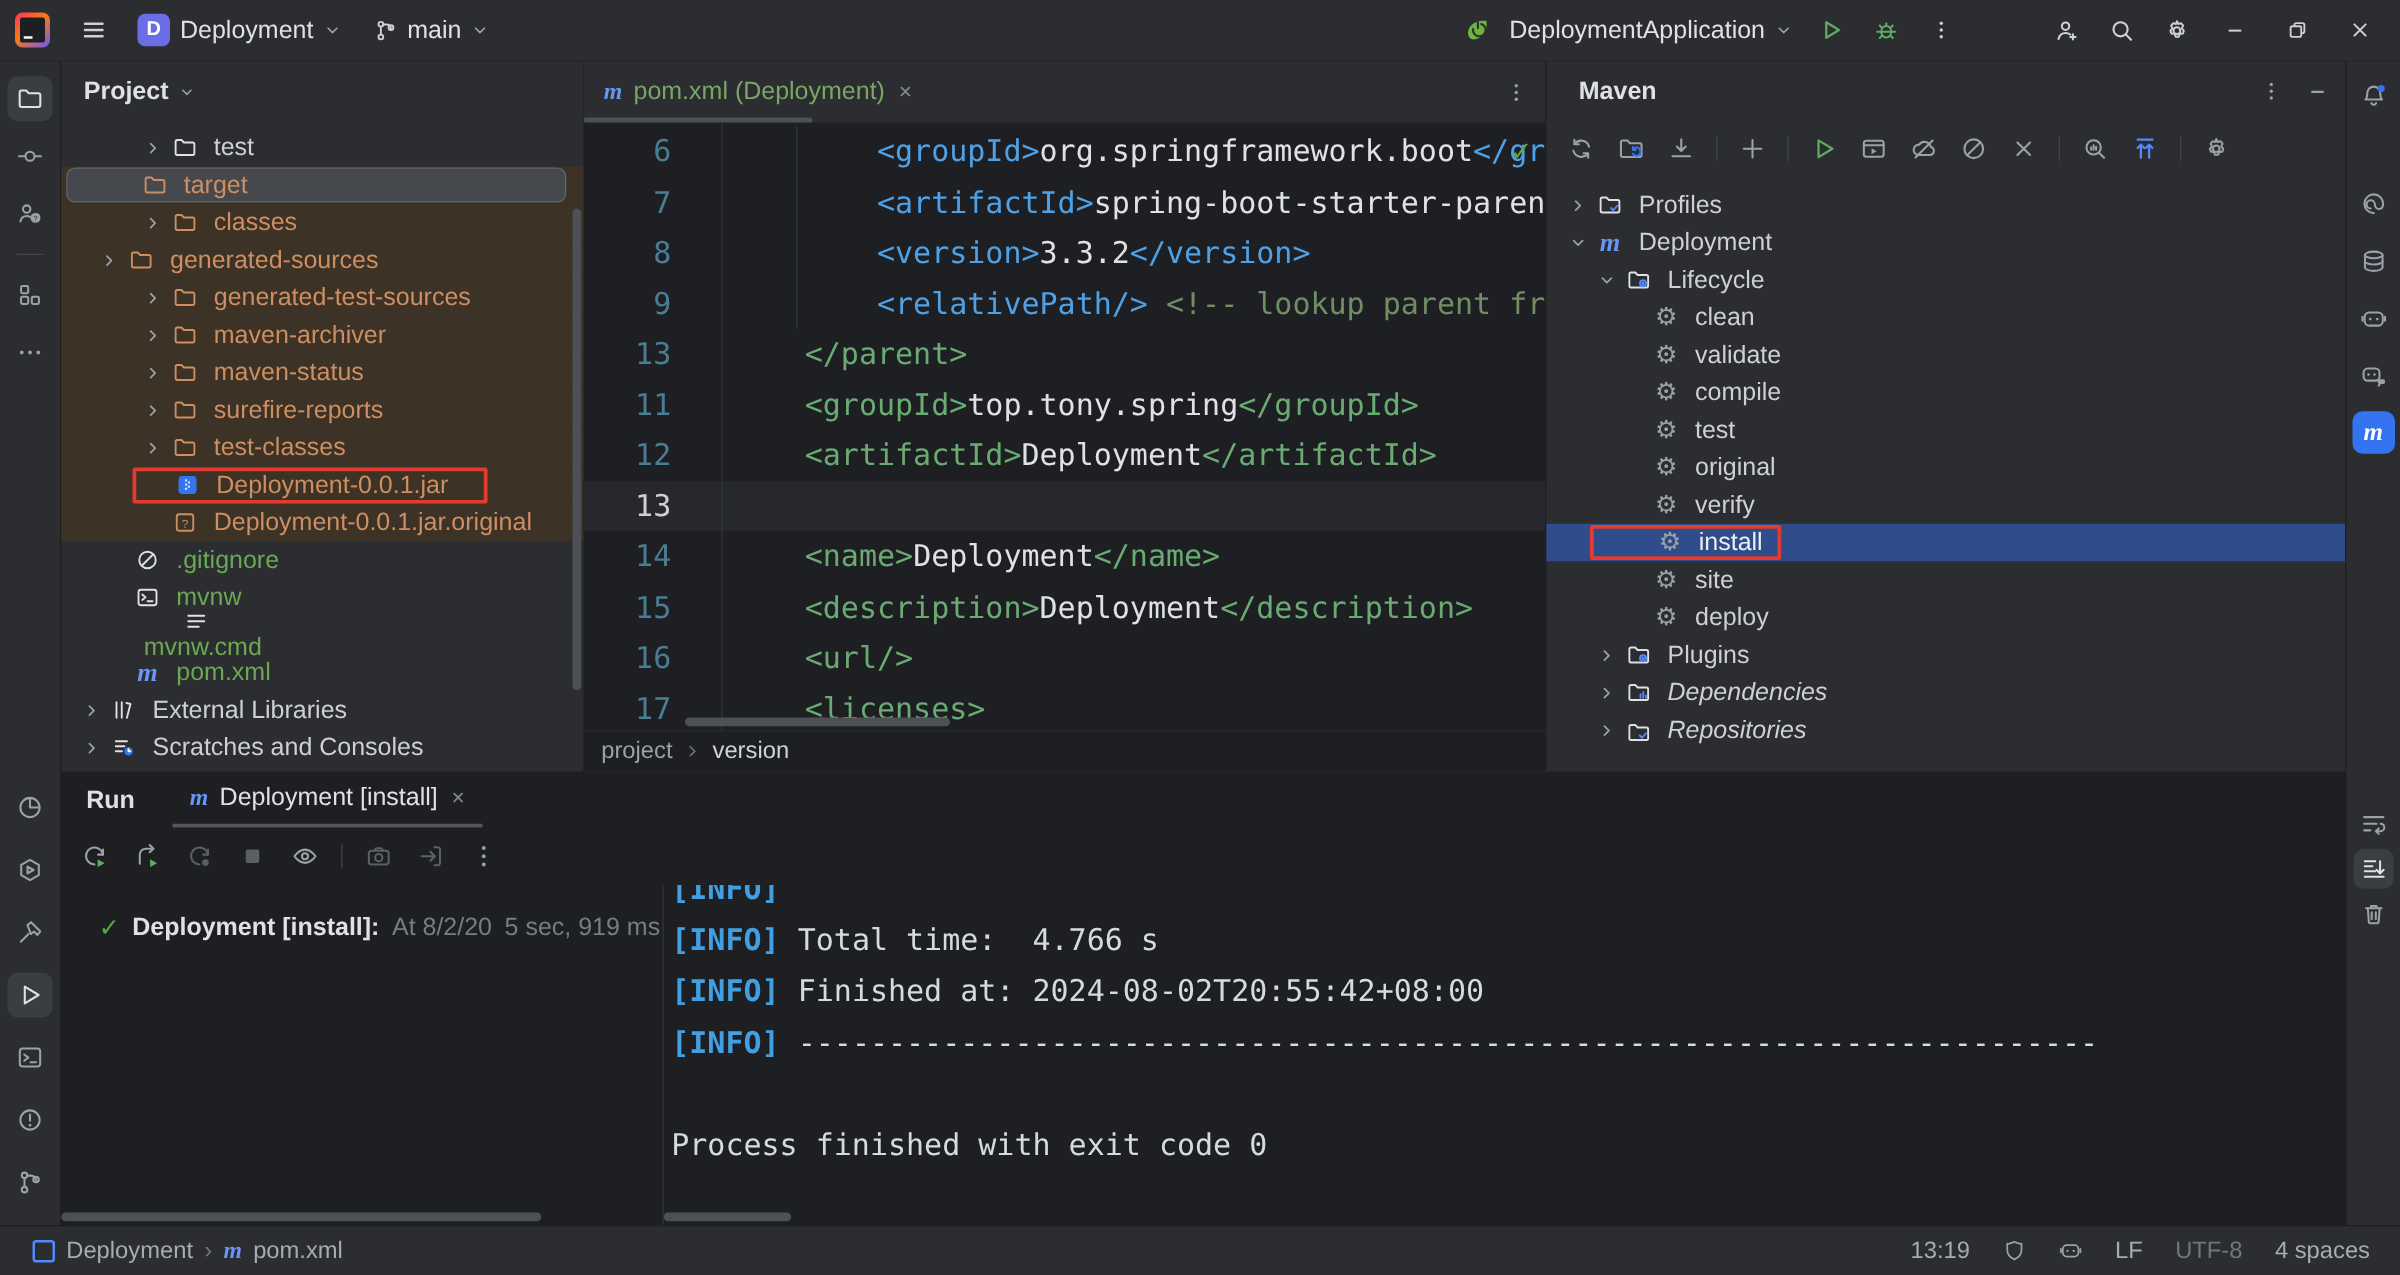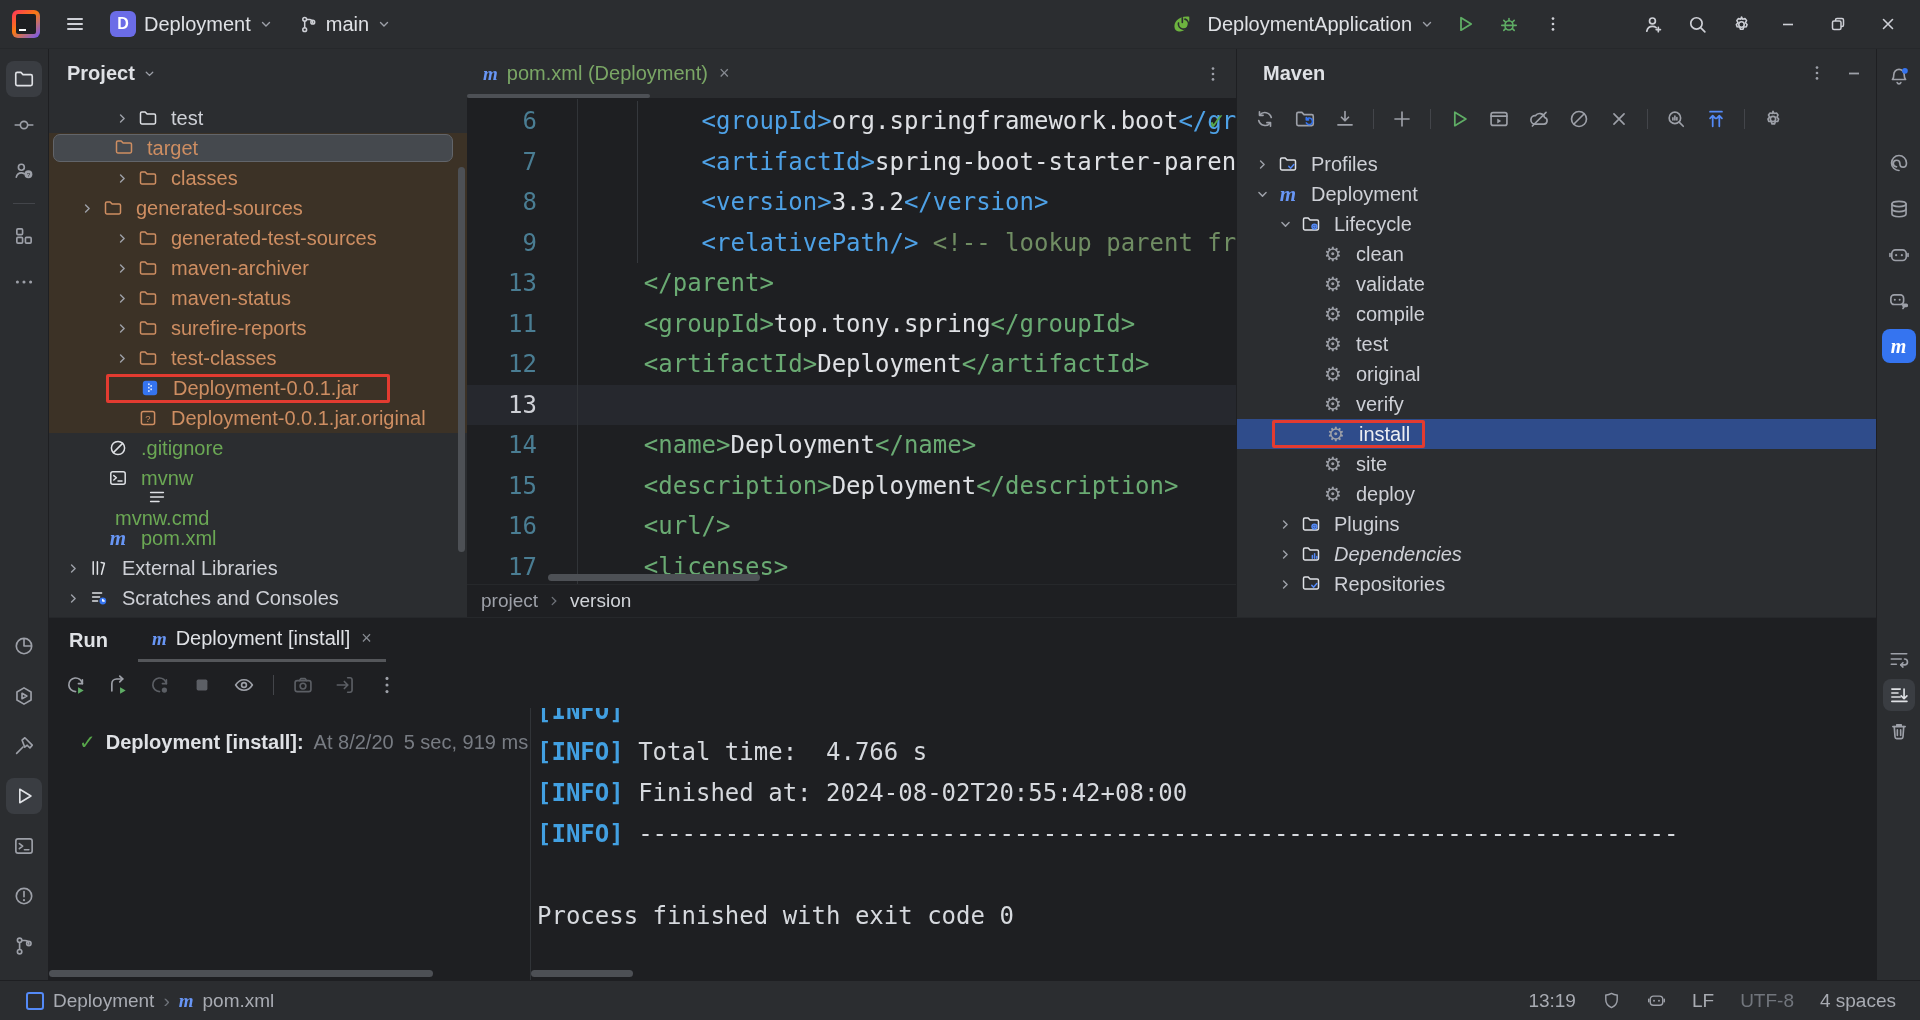--- a/index.html
+++ b/index.html
@@ -407,21 +407,21 @@
               <span class="tlabel" style="color: rgb(206, 208, 214);">test</span>
             </span>
           </div>
           <div class="trow exc" style="padding-left: 36px;">
             <div class="row-sel-gray"></div>
             <span class="chev">
               <svg width="13" height="13" viewBox="0 0 20 20" fill="none" stroke="currentColor" stroke-width="2.2" stroke-linecap="round" stroke-linejoin="round">
                 <path d="M4.5 7 10 12.5 15.5 7"></path>
               </svg>
             </span>
-            <span style="display: inline-flex; align-items: flex-start; position: relative;">
+            <span style="display: inline-flex; align-items: center; position: relative;">
               <span class="ticon" style="color: var(--orange);">
                 <svg width="20" height="20" viewBox="0 0 20 20" fill="none" stroke="currentColor" stroke-width="1.5" stroke-linecap="round" stroke-linejoin="round">
                   <path d="M2.5 5.4c0-.8.5-1.4 1.3-1.4h3.4l1.9 2h7.1c.8 0 1.3.6 1.3 1.4v7.2c0 .8-.5 1.4-1.3 1.4H3.8c-.8 0-1.3-.6-1.3-1.4z"></path>
                 </svg>
               </span>
               <span class="tlabel" style="color: var(--orange);">target</span>
             </span>
           </div>
           <div class="trow exc" style="padding-left: 60px;">
             <span class="chev">
@@ -970,21 +970,21 @@
               </span>
               <span class="tlabel" style="color: rgb(206, 208, 214);">Dependencies</span>
             </span>
           </div>
           <div class="trow" style="padding-left: 35px;">
             <span class="chev">
               <svg width="13" height="13" viewBox="0 0 20 20" fill="none" stroke="currentColor" stroke-width="2.2" stroke-linecap="round" stroke-linejoin="round">
                 <path d="M7 4.5 12.5 10 7 15.5"></path>
               </svg>
             </span>
-            <span style="display: inline-flex; align-items: flex-start; position: relative;">
+            <span style="display: inline-flex; align-items: flex-end; position: relative; font-style: italic;">
               <span class="ticon">
                 <svg width="20" height="20" viewBox="0 0 20 20" fill="none" stroke="currentColor" stroke-width="1.5" stroke-linecap="round" stroke-linejoin="round">
                   <path d="M2.5 5.4c0-.8.5-1.4 1.3-1.4h3.4l1.9 2h7.1c.8 0 1.3.6 1.3 1.4v7.2c0 .8-.5 1.4-1.3 1.4H3.8c-.8 0-1.3-.6-1.3-1.4z"></path>
                   <path d="M10.8 12.4l1.8 1.8 3.2-3.6" stroke="#548af7"></path>
                 </svg>
               </span>
               <span class="tlabel" style="color: rgb(206, 208, 214);">Repositories</span>
             </span>
           </div>
         </div>

